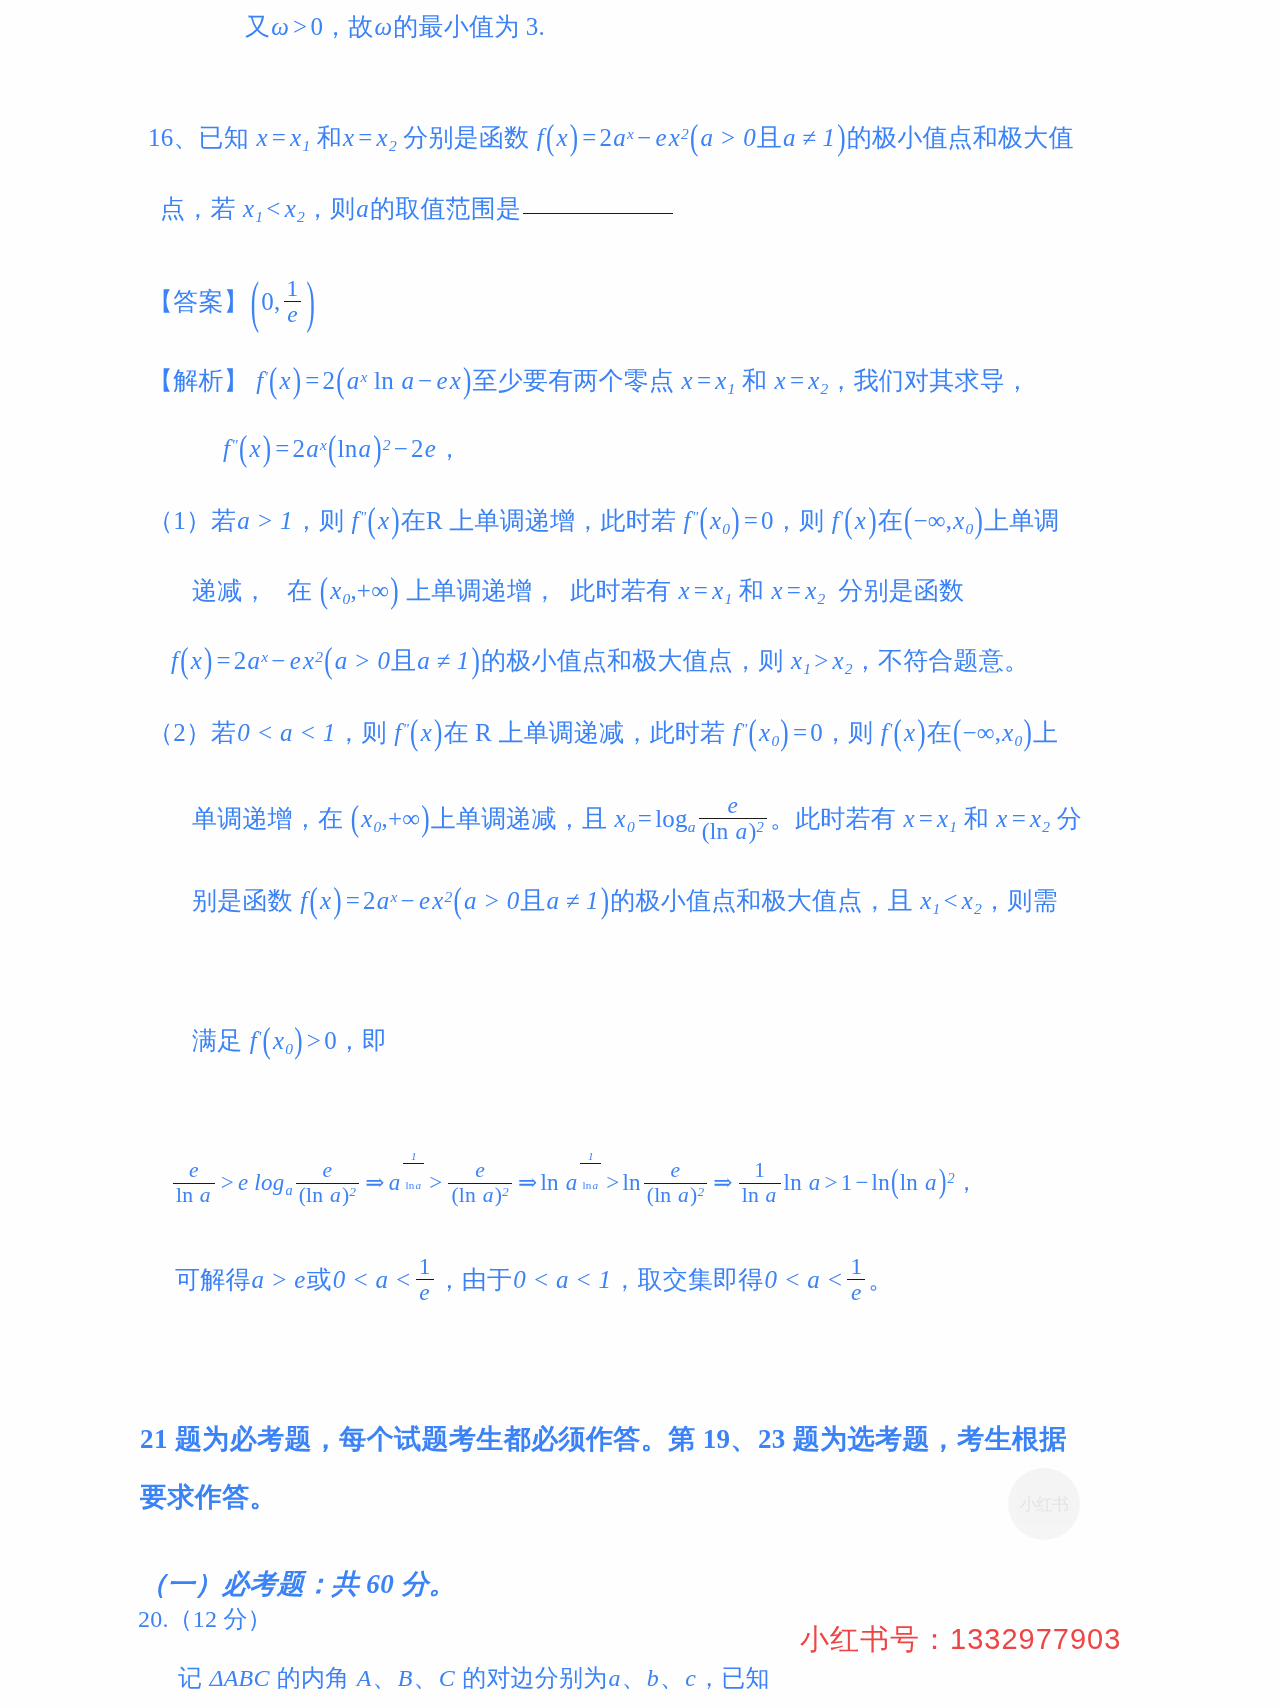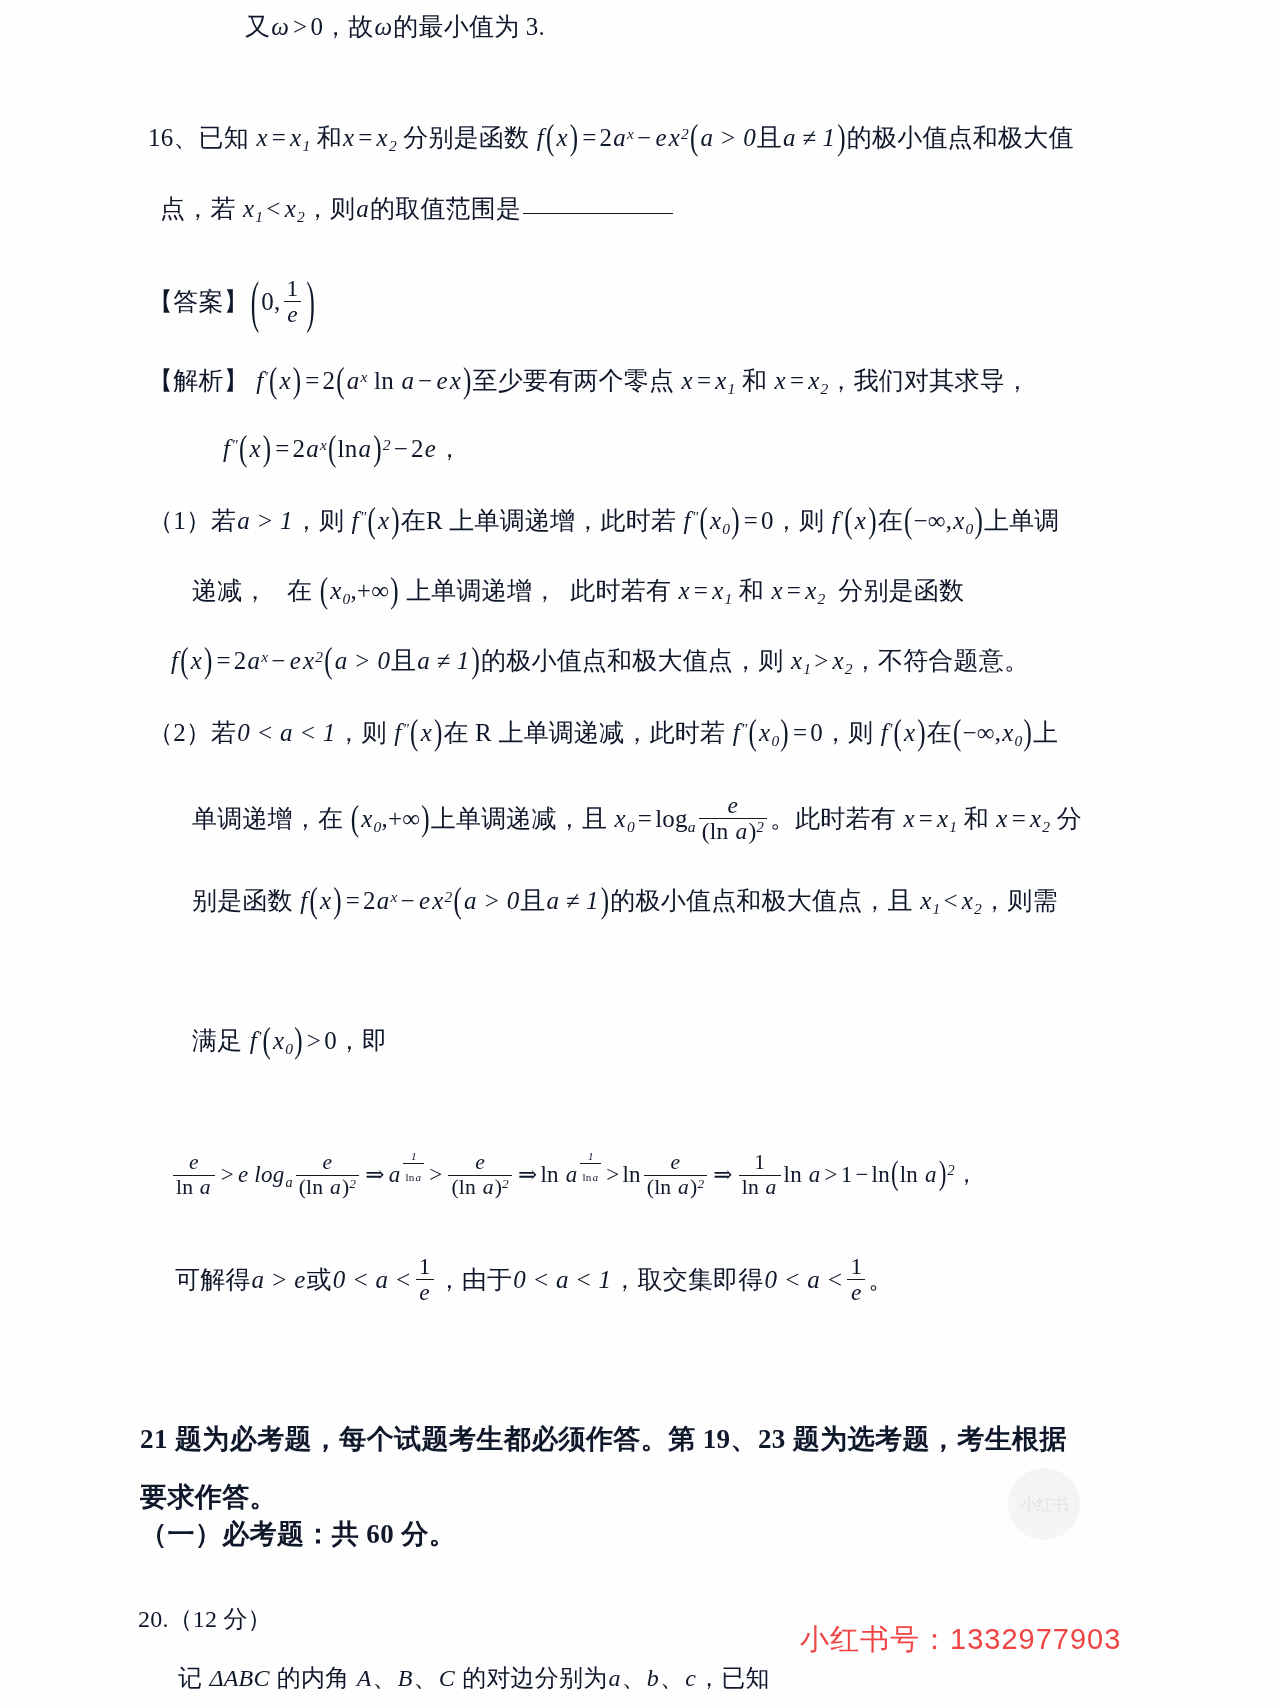--- a/index.html
+++ b/index.html
@@ -15,21 +15,21 @@
     position: relative;
     width: 1280px;
     height: 1708px;
     background: #fefefe;
     overflow: hidden;
   }
   
   .line {
     font-size: 25px;
     line-height: 1.0;
-    color: #0f172a;
+    color: #3b82f6;
     white-space: nowrap;
     letter-spacing: .2px;
   }
   .cn { font-family: "Liberation Serif", "DejaVu Serif", serif; }
   .mi {
     font-family: "Liberation Serif","DejaVu Serif",serif;
     font-style: italic;
     padding: 0 1px;
   }
   .mn, .mo {
@@ -78,21 +78,21 @@
     display: inline-block;
     vertical-align: middle;
     text-align: center;
     font-size: 0.78em;
     line-height: 1.05;
     margin: 0 2px;
     position: relative;
     top: -1px;
   }
   .tfrac .num { display:block; padding: 0 2px; }
-  .tfrac .den { display:block; border-top: 1.3px solid #1a1a1a; padding: 8px 2px; }
+  .tfrac .den { display:block; border-top: 1.3px solid #1a1a1a; padding: 16px 2px; }
   .blank-line {
     display: inline-block;
     width: 150px;
     border-bottom: 1.6px solid #1a1a1a;
     height: 1px;
     vertical-align: 3px;
     margin-left: 2px;
   }
   .bold-head {
     font-weight: bold;
@@ -191,21 +191,21 @@
   <div class="row line" style="left:170px; top:1152px; font-size:23px;">
     <span class="frac"><span class="num mi">e</span><span class="den"><span class="up">ln</span>&nbsp;<span class="mi">a</span></span></span><span class="mo">&gt;</span><span class="mi">e log</span><sub>a</sub><span class="frac"><span class="num mi">e</span><span class="den">(<span class="up">ln</span>&nbsp;<span class="mi">a</span>)<sup>2</sup></span></span><span class="mo">⇒</span><span class="mi">a</span><sup><span class="tfrac"><span class="num">1</span><span class="den"><span class="up">ln</span><span class="mi">a</span></span></span></sup><span class="mo">&gt;</span><span class="frac"><span class="num mi">e</span><span class="den">(<span class="up">ln</span>&nbsp;<span class="mi">a</span>)<sup>2</sup></span></span><span class="mo">⇒</span><span class="up">ln</span>&nbsp;<span class="mi">a</span><sup><span class="tfrac"><span class="num">1</span><span class="den"><span class="up">ln</span><span class="mi">a</span></span></span></sup><span class="mo">&gt;</span><span class="up">ln</span><span class="frac"><span class="num mi">e</span><span class="den">(<span class="up">ln</span>&nbsp;<span class="mi">a</span>)<sup>2</sup></span></span><span class="mo">⇒</span><span class="frac"><span class="num mn">1</span><span class="den"><span class="up">ln</span>&nbsp;<span class="mi">a</span></span></span><span class="up">ln</span>&nbsp;<span class="mi">a</span><span class="mo">&gt;</span><span class="mn">1</span><span class="mo">−</span><span class="up">ln</span><span class="paren">(</span><span class="up">ln</span>&nbsp;<span class="mi">a</span><span class="paren">)</span><span class="mn"><sup>2</sup></span><span class="cn">，</span>
   </div>
 
   <div class="row line" style="left:175px; top:1256px;">
     <span class="cn">可解得</span><span class="mi">a &gt; e</span><span class="cn">或</span><span class="mi">0 &lt; a &lt;</span><span class="frac"><span class="num mn">1</span><span class="den mi">e</span></span><span class="cn">，由于</span><span class="mi">0 &lt; a &lt; 1</span><span class="cn">，取交集即得</span><span class="mi">0 &lt; a &lt;</span><span class="frac"><span class="num mn">1</span><span class="den mi">e</span></span><span class="cn">。</span>
   </div>
 
   <div class="row line bold-head" style="left:140px; top:1426px;">21 题为必考题，每个试题考生都必须作答。第 19、23 题为选考题，考生根据</div>
   <div class="row line bold-head" style="left:140px; top:1484px;">要求作答。</div>
-  <div class="row line bold-head" style="left:140px; top:1521px;">（一）必考题：共 60 分。</div>
+  <div class="row line bold-head" style="left:140px; top:1571px;font-style:italic;">（一）必考题：共 60 分。</div>
 
   <div class="row line" style="left:138px; top:1607px; font-size:24px;">20.（12 分）</div>
 
   <div class="row line" style="left:178px; top:1666px; font-size:24px;">
     <span class="cn">记</span>&nbsp;<span class="mi">ΔABC</span>&nbsp;<span class="cn">的内角</span>&nbsp;<span class="mi">A</span><span class="cn">、</span><span class="mi">B</span><span class="cn">、</span><span class="mi">C</span>&nbsp;<span class="cn">的对边分别为</span><span class="mi">a</span><span class="cn">、</span><span class="mi">b</span><span class="cn">、</span><span class="mi">c</span><span class="cn">，已知</span>
   </div>
 
   <div class="wm-logo">小红书</div>
   <div class="wm-text">小红书号：1332977903</div>
 

